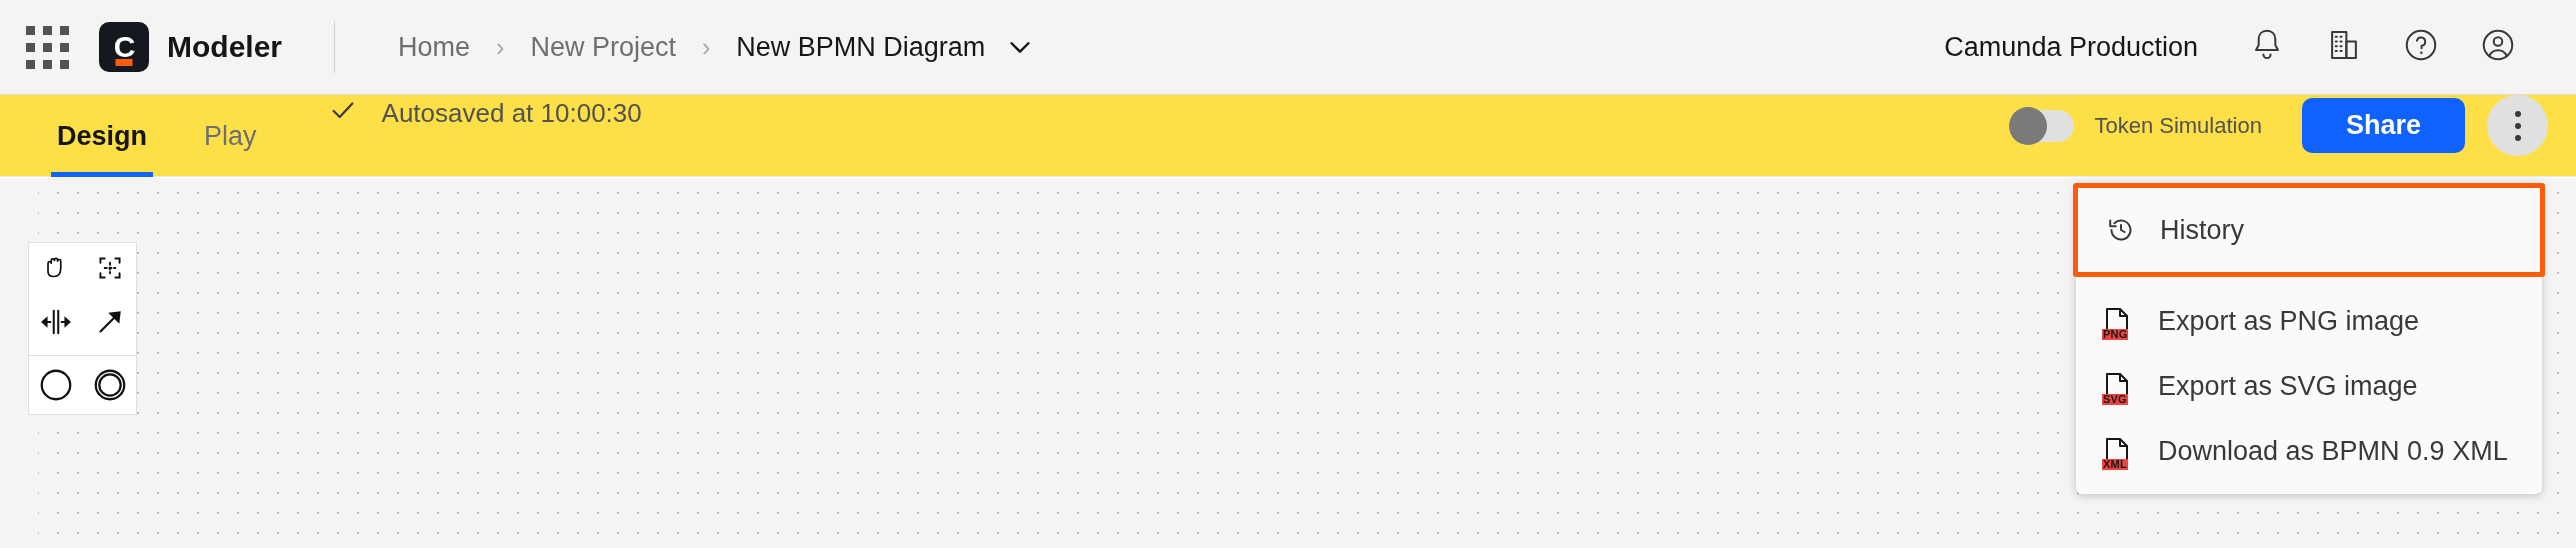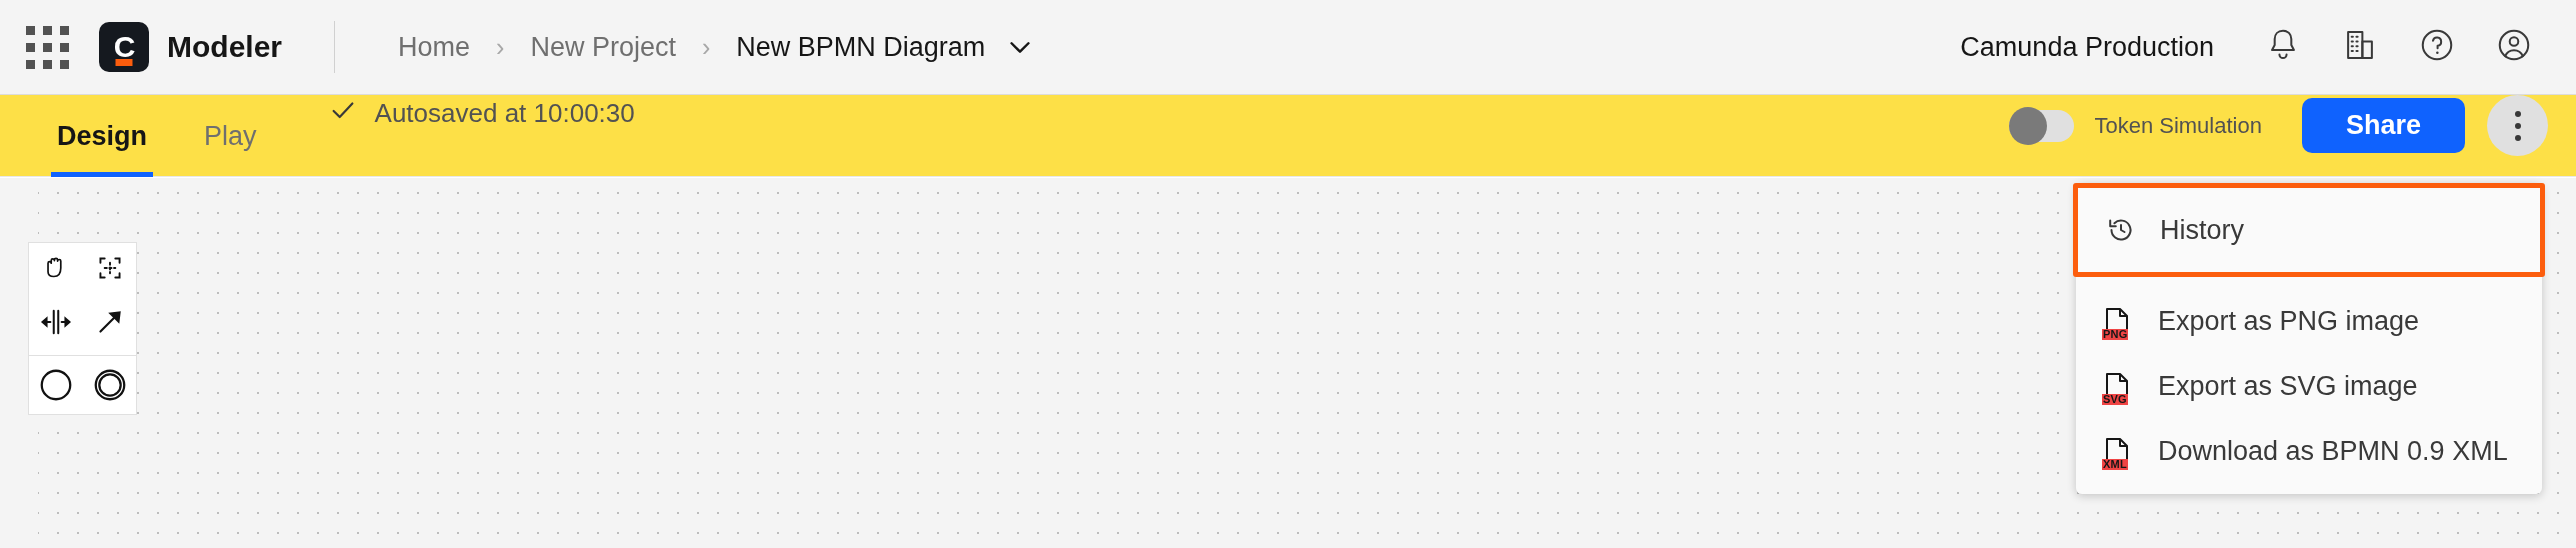--- a/index.html
+++ b/index.html
@@ -49,21 +49,21 @@
   .breadcrumb {
     display: flex; align-items: center; gap: 0; margin-left: 63px;
     font-size: 27px; color: #6f6f6f;
   }
   .crumb { cursor: pointer; white-space: nowrap; }
   .crumb.current { color: #161616; cursor: default; }
   .crumb-sep { margin: 0 26px; color: #a8a8a8; font-size: 25px; }
   .crumb-caret { margin-left: 20px; display: inline-flex; align-items: center; cursor: pointer; }
 
   .topbar-right {
-    margin-left: auto; display: flex; align-items: center; gap: 0; padding-right: 24px;
+    margin-left: auto; display: flex; align-items: center; gap: 0; padding-right: 40px;
   }
   .org-name { font-size: 27px; color: #161616; margin-right: 30px; white-space: nowrap; }
   .icon-btn {
     width: 77px; height: 77px; display: flex; align-items: center; justify-content: center;
     cursor: pointer; border-radius: 4px;
   }
 
   
   .subbar {
     position: absolute; left: 0; top: 95px; width: 2576px; height: 82px;
@@ -75,21 +75,21 @@
     position: relative; height: 82px; display: flex; align-items: center;
     padding: 0 0 0 0; margin-right: 57px; font-size: 27px; color: #6f6f6f; cursor: pointer;
   }
   .tab:first-child { margin-left: 57px; }
   .tab.active { color: #161616; font-weight: bold; }
   .tab.active::after {
     content: ""; position: absolute; left: -6px; right: -6px; bottom: 0;
     height: 5px; background: #0f62fe;
   }
   .autosave {
-    display: flex; align-items: center; gap: 17px; margin-left: 14px;
+    display: flex; align-items: center; gap: 24px; margin-left: 14px;
     font-size: 26px; color: #525252; white-space: nowrap;
   }
   .subbar-right {
     margin-left: auto; display: flex; align-items: center; gap: 0; padding-right: 28px;
   }
   .toggle {
     width: 65px; height: 32px; border-radius: 16px; background: #e0e0e0;
     position: relative; cursor: pointer; margin-right: 20px;
   }
   .toggle .knob {

